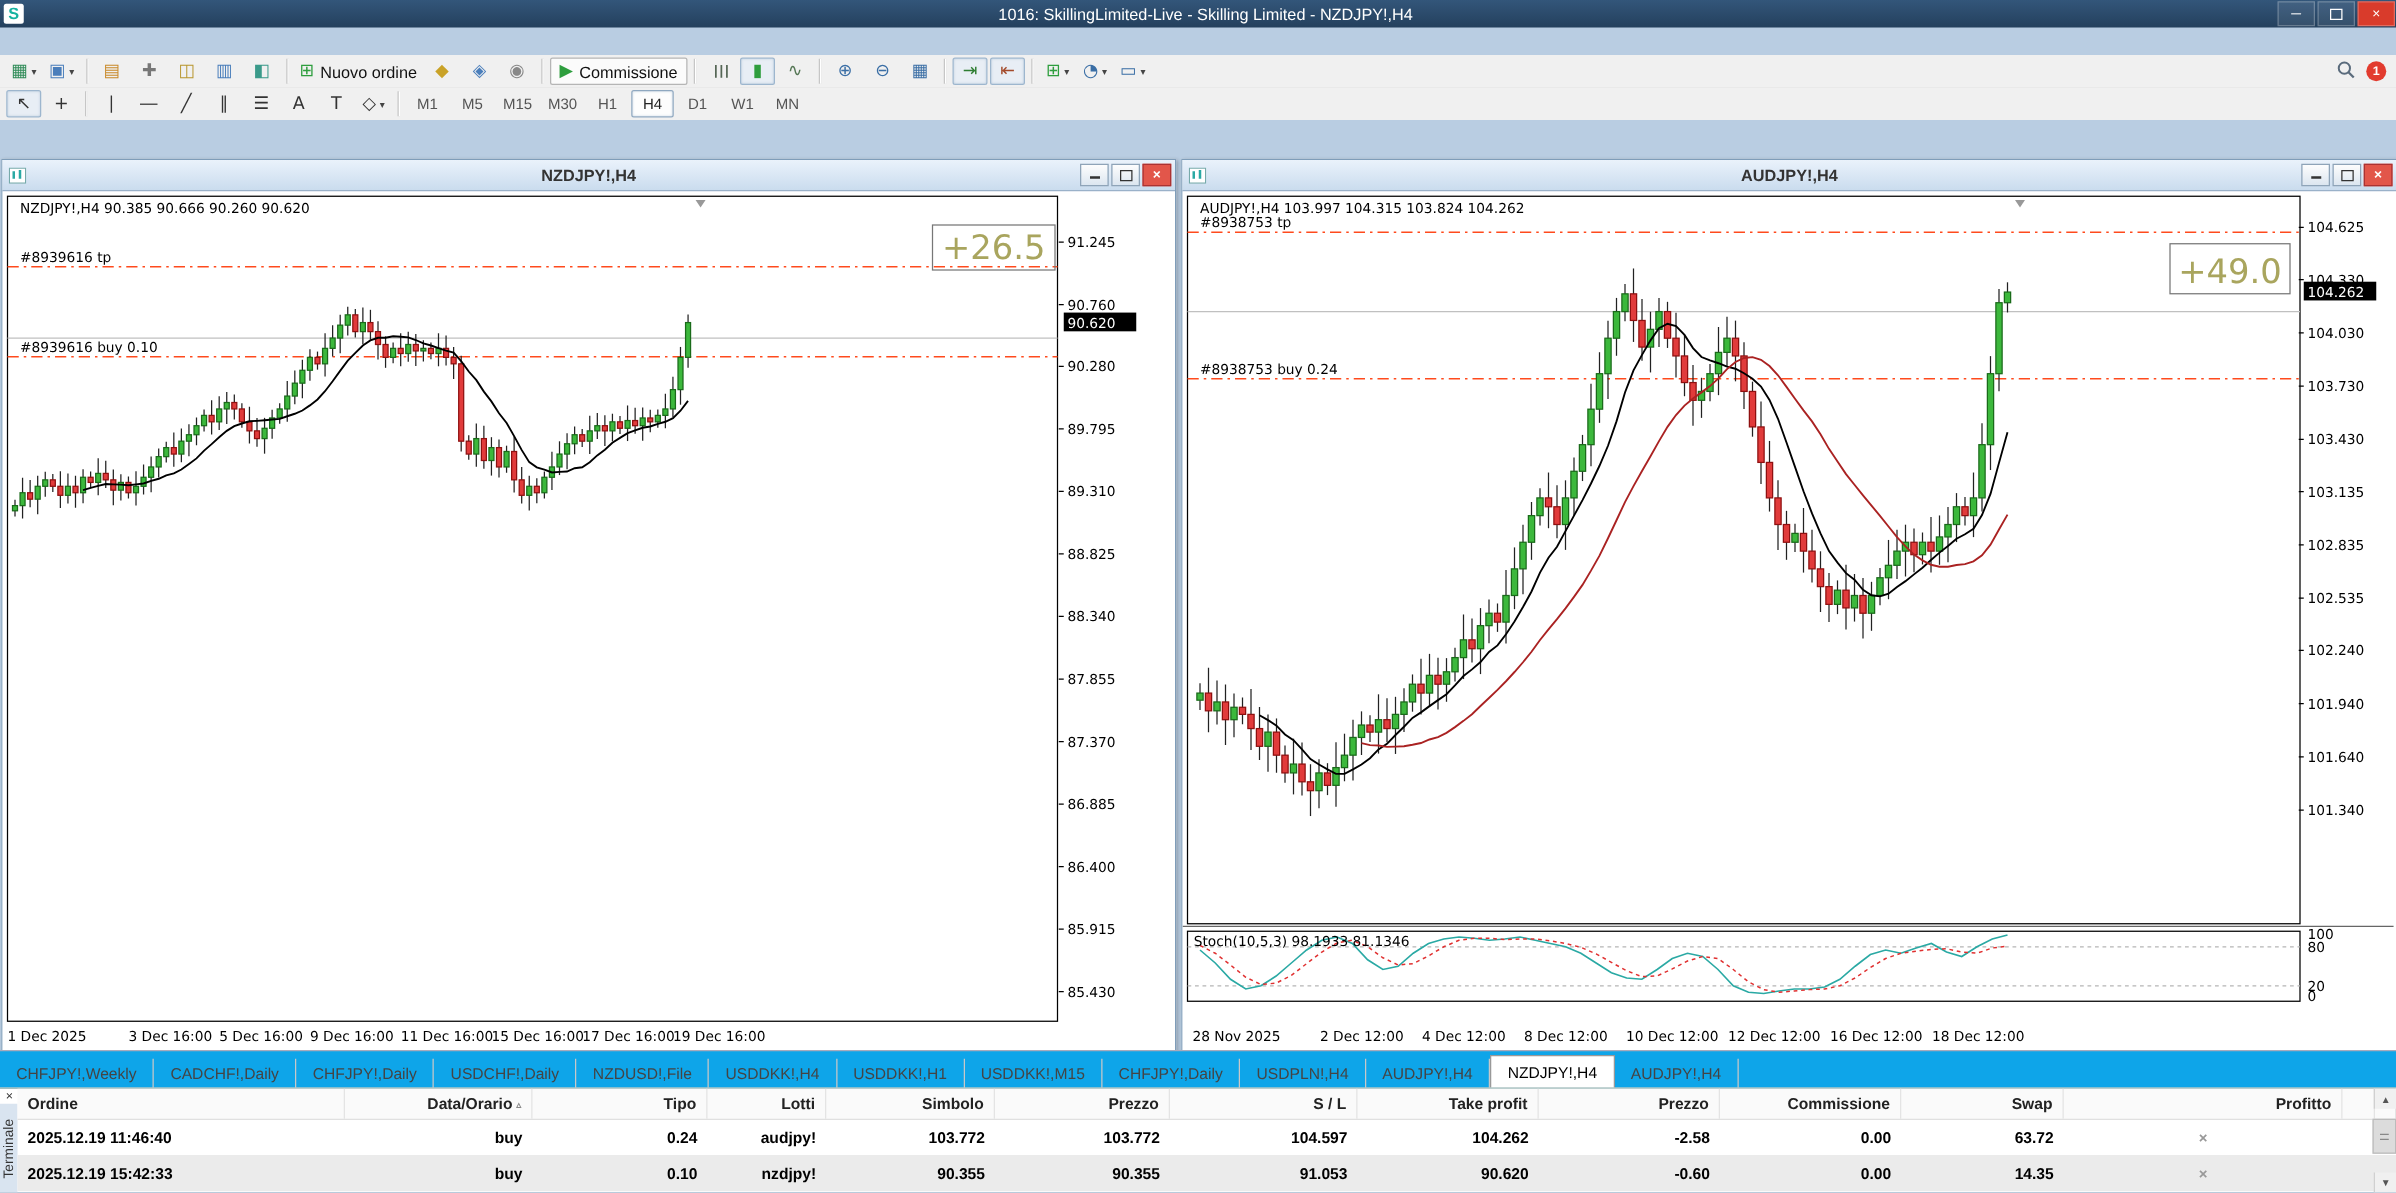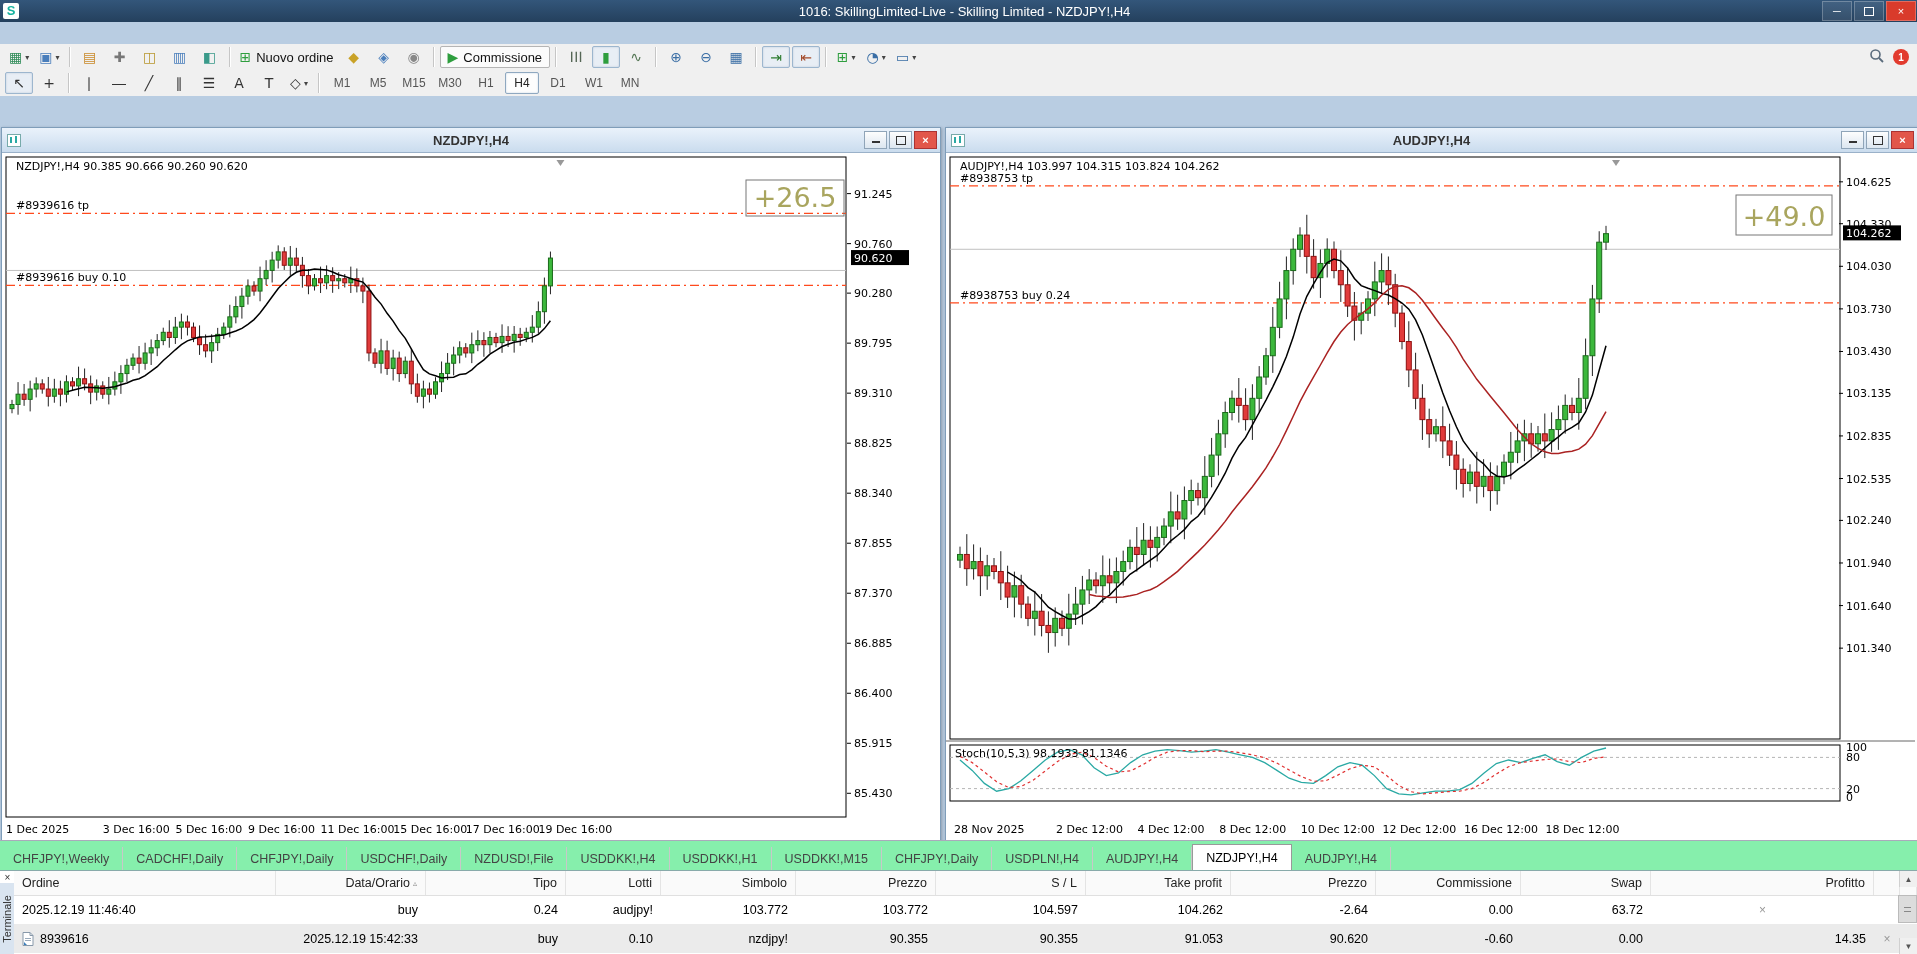--- a/index.html
+++ b/index.html
@@ -47,34 +47,34 @@
   .cw-title{position:absolute;left:0;right:0;text-align:center;font-weight:bold;color:#333;pointer-events:none;}
   .cw-icon{margin-left:5px;display:flex;}
   .cw-btns{margin-left:auto;display:flex;margin-right:3px;z-index:2;}
   .cwbtn{width:21px;height:16px;margin-left:2px;border:1px solid #8fa4b8;background:linear-gradient(#fdfdfd,#dce6f0);
     display:flex;align-items:center;justify-content:center;font-size:10px;color:#222;}
   .cwbtn .min-glyph{width:8px;border-bottom:2px solid #333;height:4px;}
   .cwbtn .max-glyph2{width:8px;height:7px;border:1px solid #333;}
   .cwbtn.close{background:#e2564a;border-color:#a33;color:#fff;font-size:11px;font-weight:bold;}
   .chart-svg{display:block;}
   
-  #tabbar{position:absolute;left:0;top:840px;width:100%;height:30px;background:#86efac;border-top:1px solid #aab;
+  #tabbar{position:absolute;left:0;top:840px;width:100%;height:30px;background:#0ea5e9;border-top:1px solid #aab;
     display:flex;align-items:flex-end;font-size:12.5px;color:#444;}
   .mdi-tab{height:24px;padding:0 13px;display:flex;align-items:center;border-right:1px solid #c8c8c8;cursor:default;}
   .mdi-tab.active{background:#fff;border:1px solid #999;border-bottom:none;height:26px;color:#000;}
   
   #terminal{position:absolute;left:0;top:870px;width:100%;height:84px;background:#fff;border-top:1px solid #8aa;font-size:12.5px;}
   #term-close{position:absolute;left:2px;top:1px;width:11px;height:11px;font-size:10px;color:#333;line-height:11px;text-align:center;}
   #term-sidetab{position:absolute;left:0;top:12px;width:14px;height:72px;background:#d9e4f0;overflow:hidden;}
   #term-sidetab span{position:absolute;left:-28px;top:30px;transform:rotate(-90deg);transform-origin:center;
     font-size:11px;color:#333;width:70px;text-align:center;display:block;}
   .t-grid{display:grid;grid-template-columns:262px 150px 140px 95px 135px 140px 150px 145px 145px 145px 130px 1fr 26px 17px;
     position:absolute;left:14px;right:0;}
   #term-header{top:0;height:24px;background:#fafafa;border-bottom:1px solid #e0e0e0;color:#222;}
-  .th,.td{display:flex;align-items:center;justify-content:flex-end;padding:0 8px;white-space:nowrap;overflow:hidden;}
+  .th,.td{display:flex;align-items:center;justify-content:flex-end;padding:0 8px;white-space:nowrap;overflow:hidden;font-weight:bold;}
   .th{border-right:1px solid #e4e4e4;}
   .th:first-child,.td:first-child{justify-content:flex-start;}
   .t-row{height:29px;}
   #term-row-1{top:24px;} #term-row-2{top:53px;background:#ebebeb;}
   .doc-icon{margin-right:6px;flex:0 0 auto;}
   .row-x{color:#999;font-size:12px;justify-content:center;}
   .sort-mark{font-size:8px;color:#888;margin-left:3px;}
   
   .tscroll{position:absolute;right:0;width:17px;background:#f0f0f0;border-left:1px solid #d0d0d0;
     display:flex;align-items:center;justify-content:center;font-size:8px;color:#555;}
@@ -814,37 +814,27 @@
       </div>
     <div id="term-row-1" class="t-grid t-row">
         <div class="td">2025.12.19 11:46:40</div>
         <div class="td">buy</div>
         <div class="td">0.24</div>
         <div class="td">audjpy!</div>
         <div class="td">103.772</div>
         <div class="td">103.772</div>
         <div class="td">104.597</div>
         <div class="td">104.262</div>
-        <div class="td">-2.64</div>
+        <div class="td">-2.58</div>
         <div class="td">0.00</div>
         <div class="td">63.72</div>
         <div class="td row-x">×</div>
         <div class="td"></div>
       </div>
     <div id="term-row-2" class="t-grid t-row">
-        <div class="td">
-          <svg class="doc-icon" width="12" height="14" viewBox="0 0 12 14">
-            <path d="M1 .5h7l3 3v10H1z" fill="#fff" stroke="#8899aa"></path>
-            <path d="M8 .5v3h3" fill="none" stroke="#8899aa"></path>
-            <rect x="3" y="6" width="6" height="1" fill="#9ab"></rect>
-            <rect x="3" y="8" width="6" height="1" fill="#9ab"></rect>
-            <path d="M2 10l3 3H2z" fill="#3a7ebb"></path>
-          </svg>
-          <span>8939616</span>
-        </div>
         <div class="td">2025.12.19 15:42:33</div>
         <div class="td">buy</div>
         <div class="td">0.10</div>
         <div class="td">nzdjpy!</div>
         <div class="td">90.355</div>
         <div class="td">90.355</div>
         <div class="td">91.053</div>
         <div class="td">90.620</div>
         <div class="td">-0.60</div>
         <div class="td">0.00</div>

